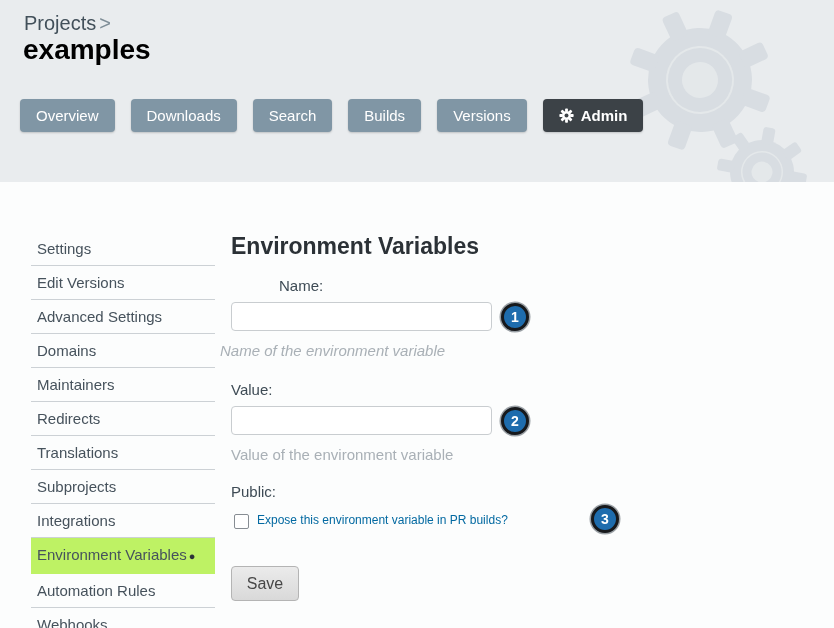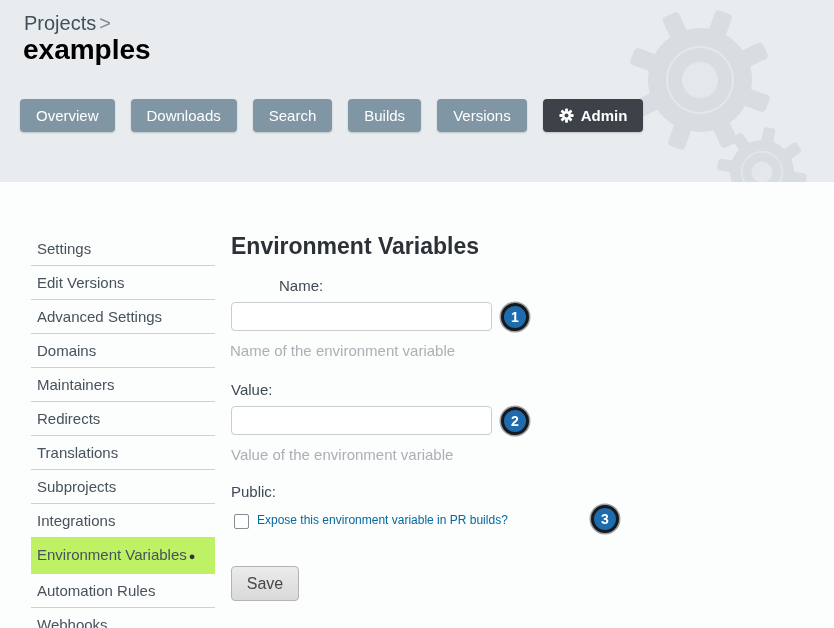--- a/index.html
+++ b/index.html
@@ -185,21 +185,21 @@
   </div>
   <div class="side-item">Automation Rules</div>
   <div class="side-item">Webhooks</div>
 </div>
 
 <h1 class="main-heading" style="margin:0;">Environment Variables</h1>
 
 <div class="field-label" style="left:231px; top:277px;margin-left:48px;">Name:</div>
 <input class="text-input" style="left: 231px; top: 302px;" type="text" value="">
 <div class="badge" style="left:501px; top:303px;">1</div>
-<div class="helper" style="left:230px; top:342px;">Name of the environment variable</div>
+<div class="helper" style="left:220px; top:342px;font-style:italic;">Name of the environment variable</div>
 
 <div class="field-label" style="left:231px; top:381px;">Value:</div>
 <input class="text-input" style="left: 231px; top: 406px;" type="text" value="">
 <div class="badge" style="left:501px; top:407px;">2</div>
 <div class="helper" style="left:231px; top:446px;">Value of the environment variable</div>
 
 <div class="field-label" style="left:231px; top:483px;">Public:</div>
 <input class="checkbox" style="left: 234px; top: 514px;" type="checkbox">
 <label class="checkbox-label" style="left:257px; top:513px;">Expose this environment variable in PR builds?</label>
 <div class="badge" style="left:591px; top:505px;">3</div>

